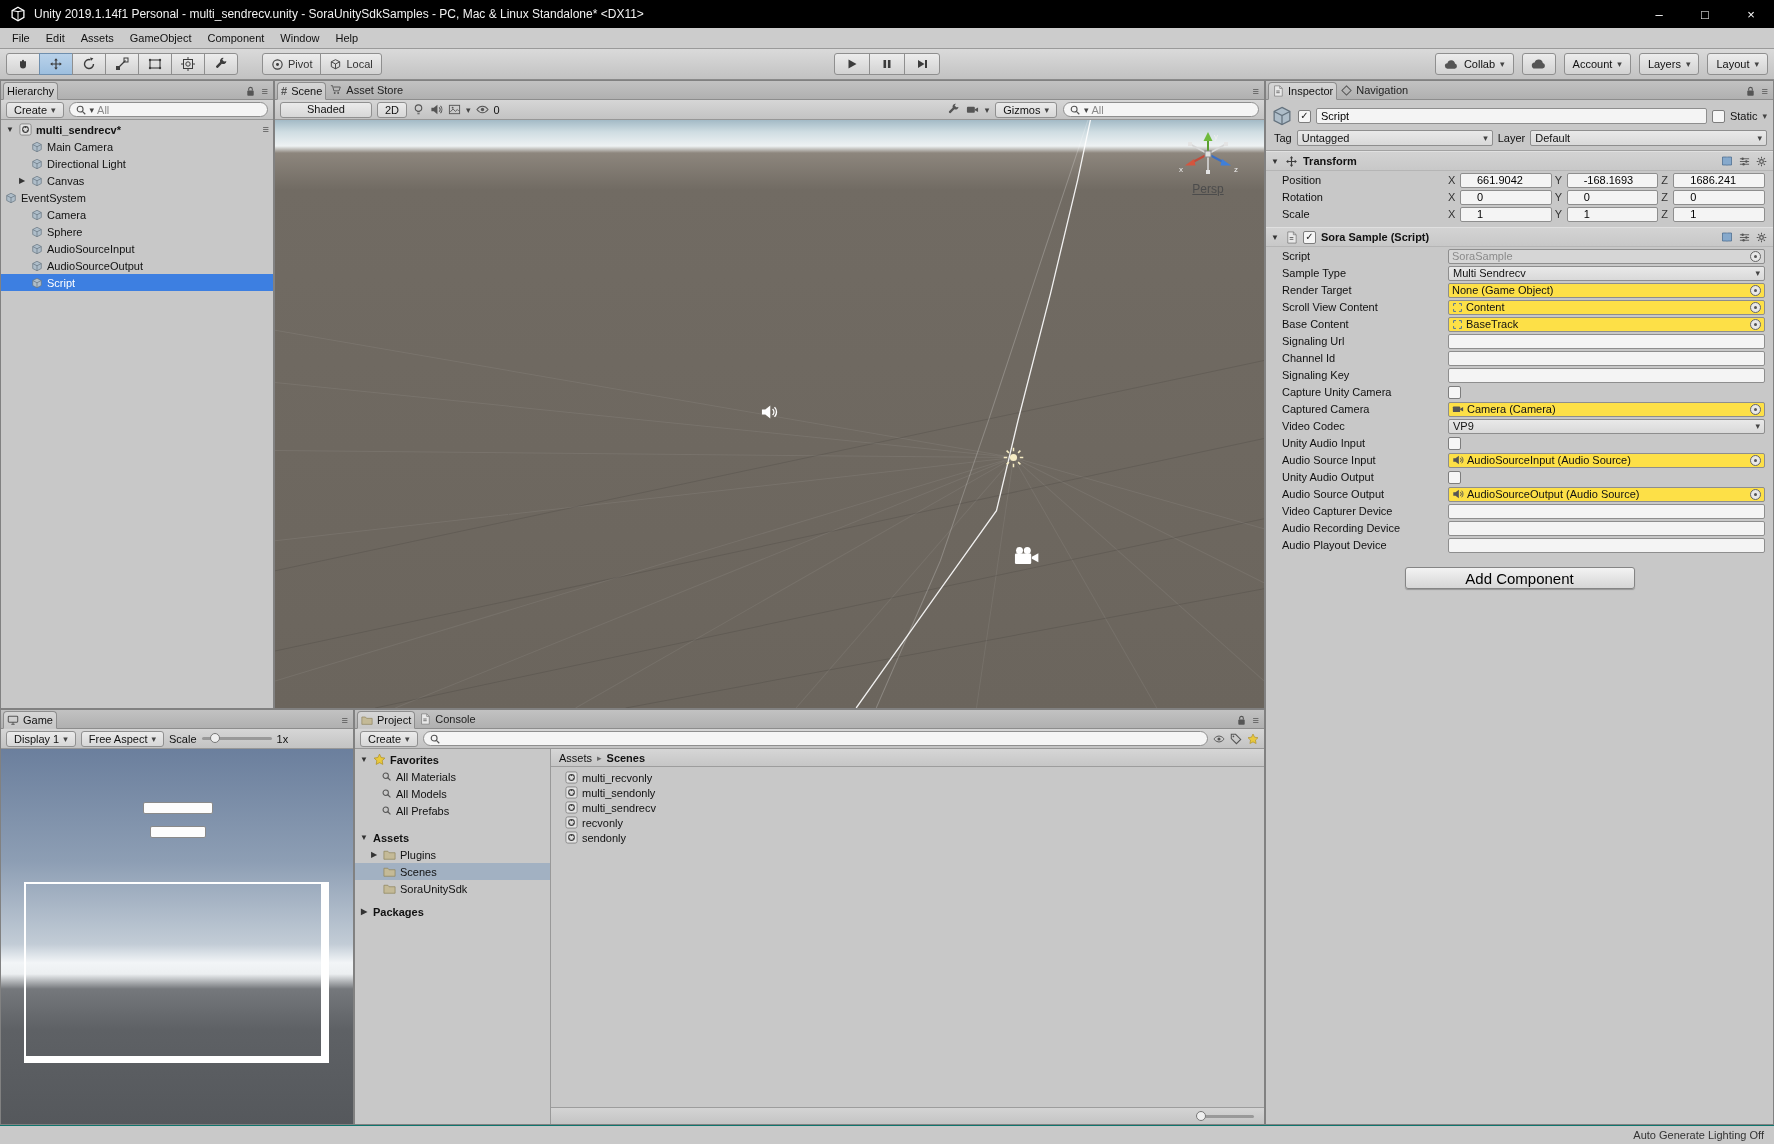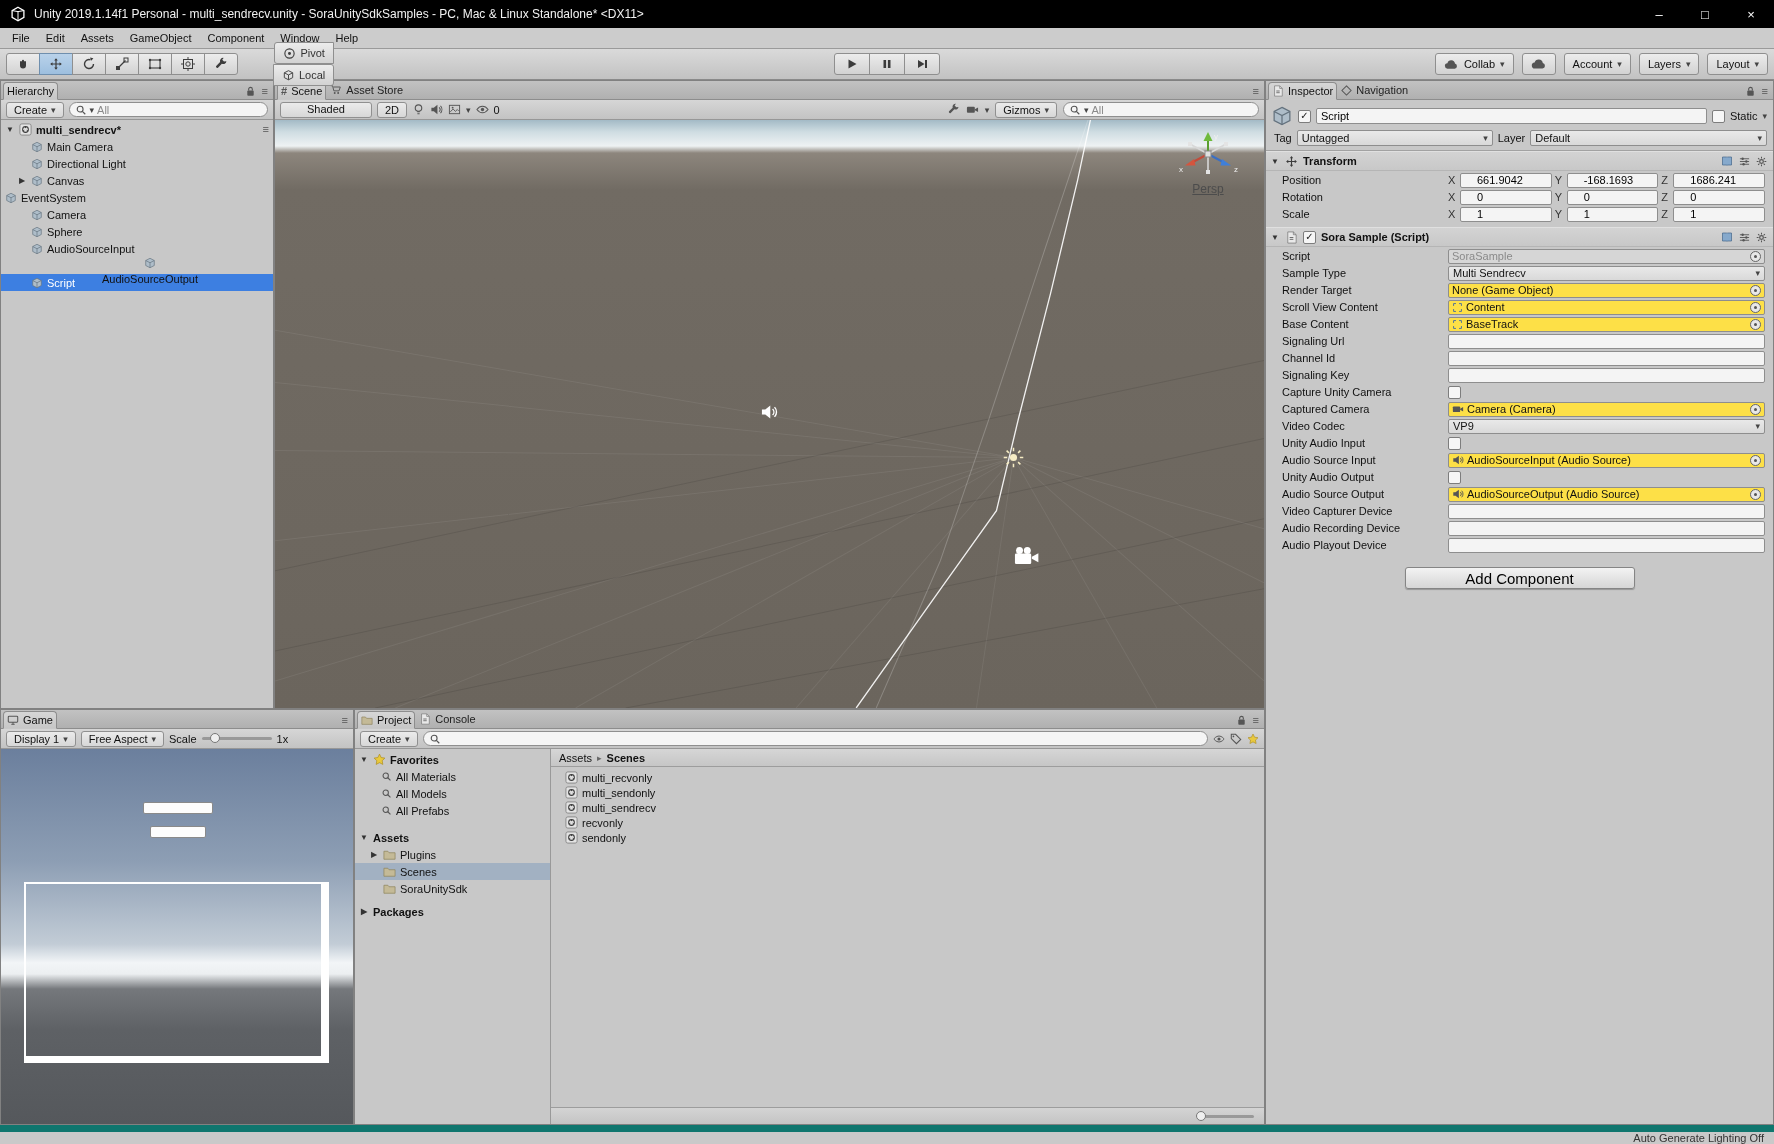--- a/index.html
+++ b/index.html
@@ -120,21 +120,21 @@
   .field.disabled { background:#d6d6d6; color:#8a8a8a; }
   .field .val { flex:1; overflow:hidden; white-space:nowrap; }
   .picker { width:11px; height:11px; border:1px solid #666; border-radius:50%; position:relative; flex-shrink:0; background:#e8e8e8; }
   .picker::after { content:""; position:absolute; left:3px; top:3px; width:3px; height:3px; border-radius:50%; background:#555; }
   .vec3 { flex:1; display:flex; align-items:center; gap:3px; min-width:0; }
   .axis-l { width:9px; color:#333; flex-shrink:0; }
   .nfield { flex:1; min-width:0; height:15px; background:#f4f4f4; border:1px solid #8e8e8e; border-radius:2px; font:inherit; font-size:11px; padding:0 16px; }
   .add-comp { display:block; margin:14px auto 0; width:230px; height:22px; border:1px solid #858585; border-radius:3px; background:linear-gradient(#f3f3f3,#d6d6d6); box-shadow:0 1px 1px rgba(0,0,0,.25); font:inherit; font-size:15px; }
 
   
-  .statusbar { height:19px; background:#c9c9c9; border-top:7px solid #0f766e; display:flex; align-items:center; flex-shrink:0; }
+  .statusbar { height:19px; background:#c9c9c9; border-top:1px solid #0f766e; display:flex; align-items:center; flex-shrink:0; }
   .status-right { margin-left:auto; padding-right:10px; color:#333; }
 
   .icon { display:inline-flex; flex-shrink:0; color:#3c3c3c; }
   .icon.white { color:#fff; }
   .icon.gray { color:#555; }
   .icon.blue { color:#4a6f9c; }
   svg.defs { position:absolute; width:0; height:0; }
 </style>
 </head>
 <body>
@@ -363,21 +363,21 @@
           </span>
         </div>
       <div class="btn tool-btn">
           <span class="icon">
             <svg width="14" height="14">
               <use href="#i-wrench"></use>
             </svg>
           </span>
         </div>
     </div>
-    <div class="grp" style="margin-left:36px;flex-direction:column;">
+    <div class="grp" style="margin-left:24px;">
       <div class="btn txt-btn">
         <span class="icon">
             <svg width="13" height="13">
               <use href="#i-pivot"></use>
             </svg>
           </span>
         <span>Pivot</span>
       </div>
       <div class="btn txt-btn">
         <span class="icon">
@@ -537,21 +537,21 @@
               <span>Sphere</span>
             </div>
             <div class="trow" style="padding-left:30px;">
               <span class="icon">
                   <svg width="12" height="12">
                     <use href="#i-cube"></use>
                   </svg>
                 </span>
               <span>AudioSourceInput</span>
             </div>
-            <div class="trow" style="padding-left:30px;flex-direction:column;">
+            <div class="trow" style="padding-left:30px;">
               <span class="icon">
                   <svg width="12" height="12">
                     <use href="#i-cube"></use>
                   </svg>
                 </span>
               <span>AudioSourceOutput</span>
             </div>
             <div class="trow selected" style="padding-left:30px;">
               <span class="icon">
                   <svg width="12" height="12">

